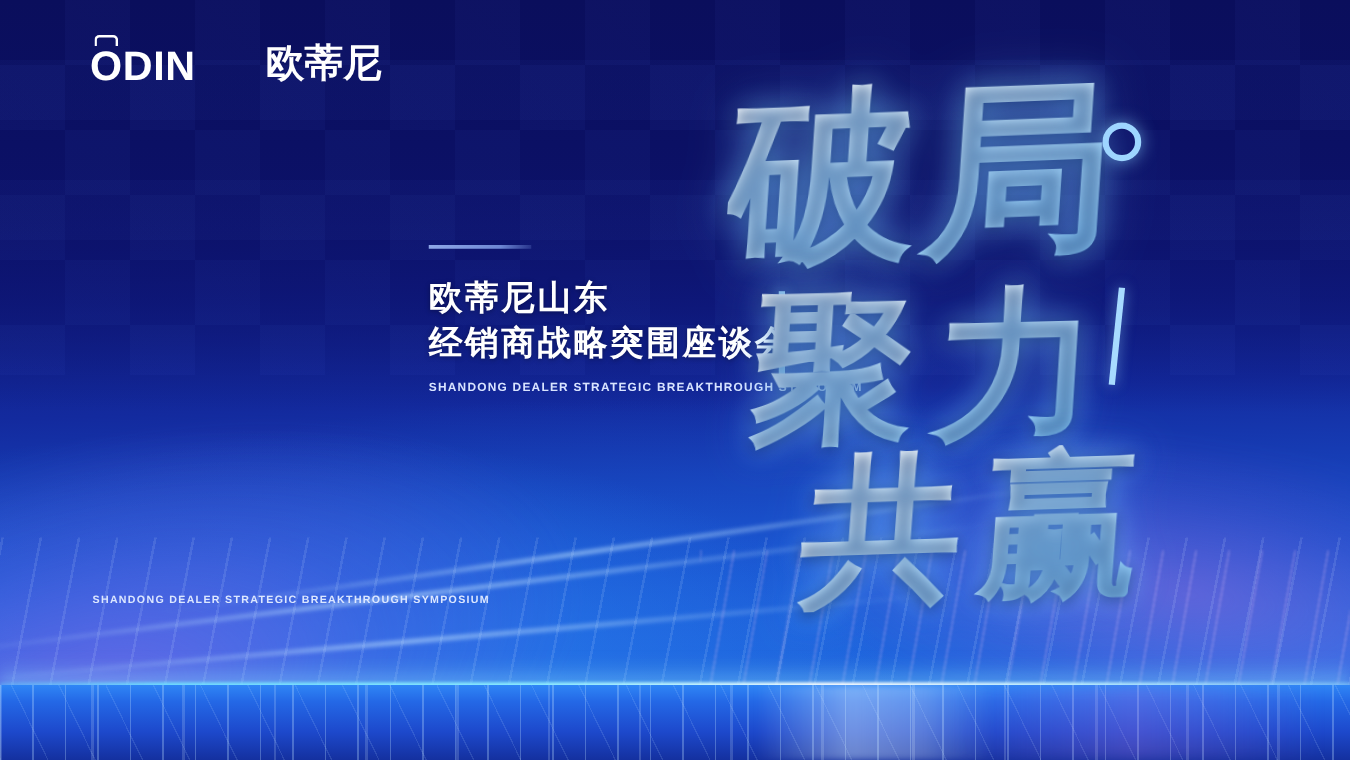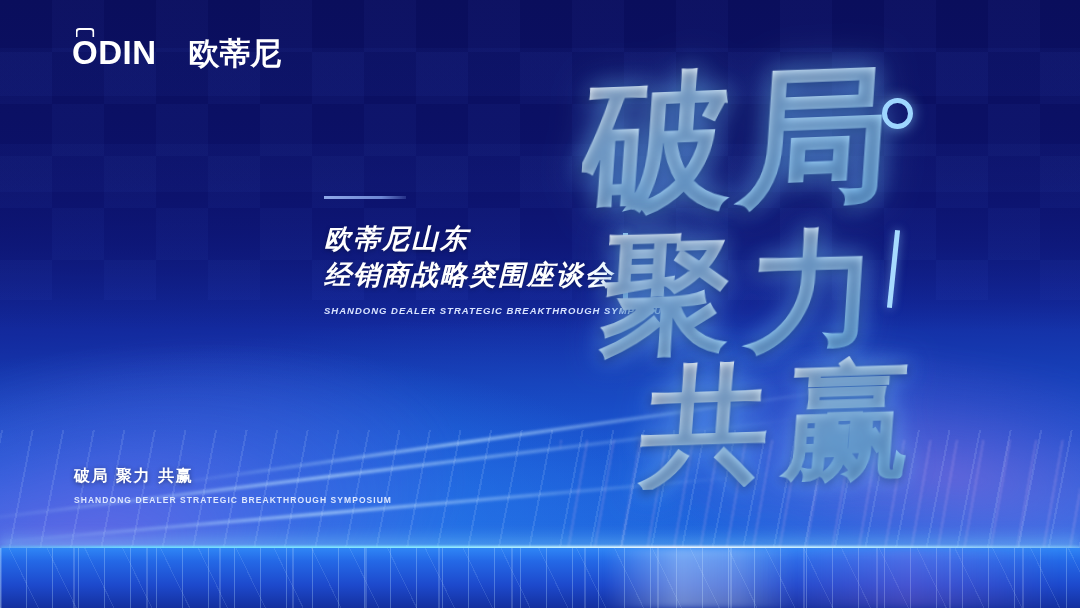--- a/index.html
+++ b/index.html
@@ -137,42 +137,42 @@
   .sky-rays-r {
     position:absolute; right:0; bottom:58px; width:520px; height:110px;
     background:
       repeating-linear-gradient(100deg, rgba(225,190,245,.22) 0px, rgba(225,190,245,.22) 2px, rgba(225,190,245,0) 2px, rgba(225,190,245,0) 26px);
     filter: blur(1px);
   }
 
   
   .logo {
     position:absolute; left:72px; top:36px;
-    display:flex; align-items:flex-end; gap:0;
+    display:flex; align-items:flex-start; gap:24px;
     color:#fff;
   }
   .logo-latin {
     font-size:33px; font-weight:700; letter-spacing:.5px; line-height:1;
     font-family:"Liberation Sans", sans-serif;
   }
   .logo-o { position:relative; display:inline-block; }
   .logo-o::after {
     content:""; position:absolute; left:50%; top:-8px; transform:translateX(-50%) ;
     width:15px; height:7px;
     border-top:2.5px solid #fff; border-left:2.5px solid #fff; border-right:2.5px solid #fff;
     border-radius:4px 4px 0 0;
   }
   .logo-cn {
     font-size:31px; font-weight:700; line-height:1; letter-spacing:0px;
     font-family:"DejaVu Sans", sans-serif;
     margin-left:32px;
   }
 
   
-  .title-block { position:absolute; left:324px; top:196px; color:#fff;font-style:italic; }
+  .title-block { position:absolute; left:343px; top:196px; color:#fff; }
   .title-rule {
     width:82px; height:3px; margin-bottom:22px;
     background: linear-gradient(90deg, #8fa8e8 0%, #6d86d4 70%, rgba(109,134,212,.25) 100%);
   }
   .title-cn {
     font-size:27px; font-weight:700; line-height:1.33; letter-spacing:2px;
     font-family:"DejaVu Sans", sans-serif;
     text-shadow: 0 1px 4px rgba(0,0,0,.35);
   }
   .title-en {
@@ -302,17 +302,16 @@
   <div class="hero">
     <div class="hero-line hero-1">破局</div>
     <div class="hero-dot"></div>
     <div class="hero-bar-l"></div>
     <div class="hero-line hero-2">聚力</div>
     <div class="hero-bar-r"></div>
     <div class="hero-line hero-3">共赢</div>
   </div>
 
   <div class="footer-lockup">
-    <div class="footer-cn">破局 聚力 共赢</div>
     <div class="footer-en">SHANDONG DEALER STRATEGIC BREAKTHROUGH SYMPOSIUM</div>
   </div>
 
 </div>
 
 </body></html>

